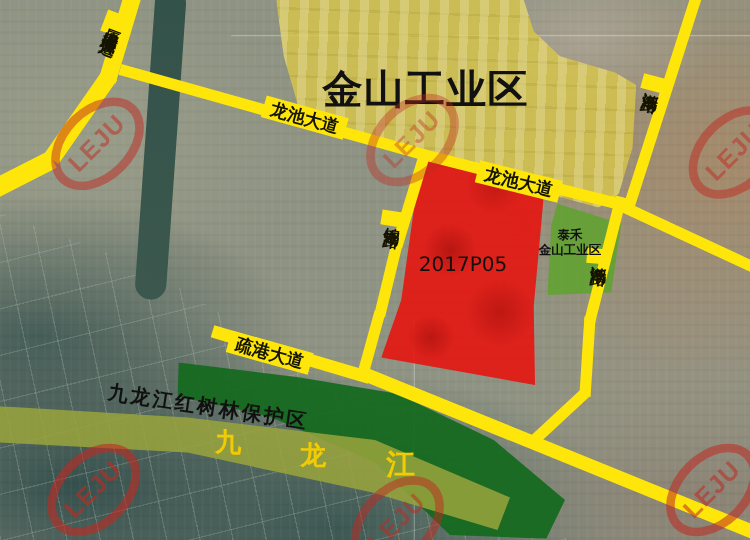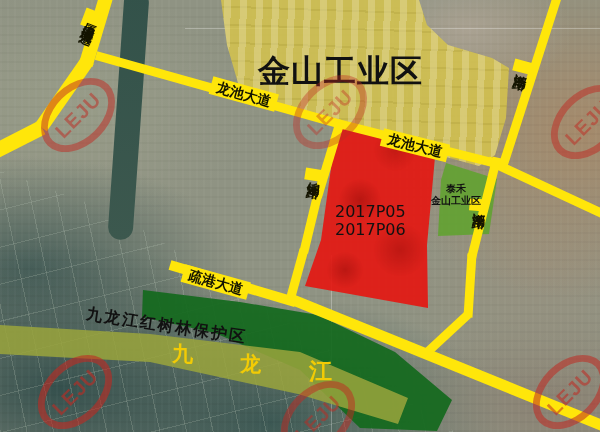--- a/index.html
+++ b/index.html
@@ -130,21 +130,20 @@
   <div class="rlabel h rl-longchi-w">龙池大道</div>
   <div class="rlabel h rl-longchi-e">龙池大道</div>
   <div class="rlabel v rl-hongjian-n">鸿渐路</div>
   <div class="rlabel v rl-hongjian-s">鸿渐路</div>
   <div class="rlabel v rl-jinhu">锦湖路</div>
   <div class="rlabel h rl-shugang">疏港大道</div>
 
   <div class="zlabel zl-jinshan">金山工业区</div>
   <div class="zlabel zl-parcels">
     <div>2017P05</div>
-    <div>2017P06</div>
   </div>
   <div class="zlabel zl-taihe">
     <div>泰禾</div>
     <div>金山工业区</div>
   </div>
   <div class="zlabel zl-mangrove">九龙江红树林保护区</div>
   <span class="river-char rc-1">九</span>
   <span class="river-char rc-2">龙</span>
   <span class="river-char rc-3">江</span>
 

